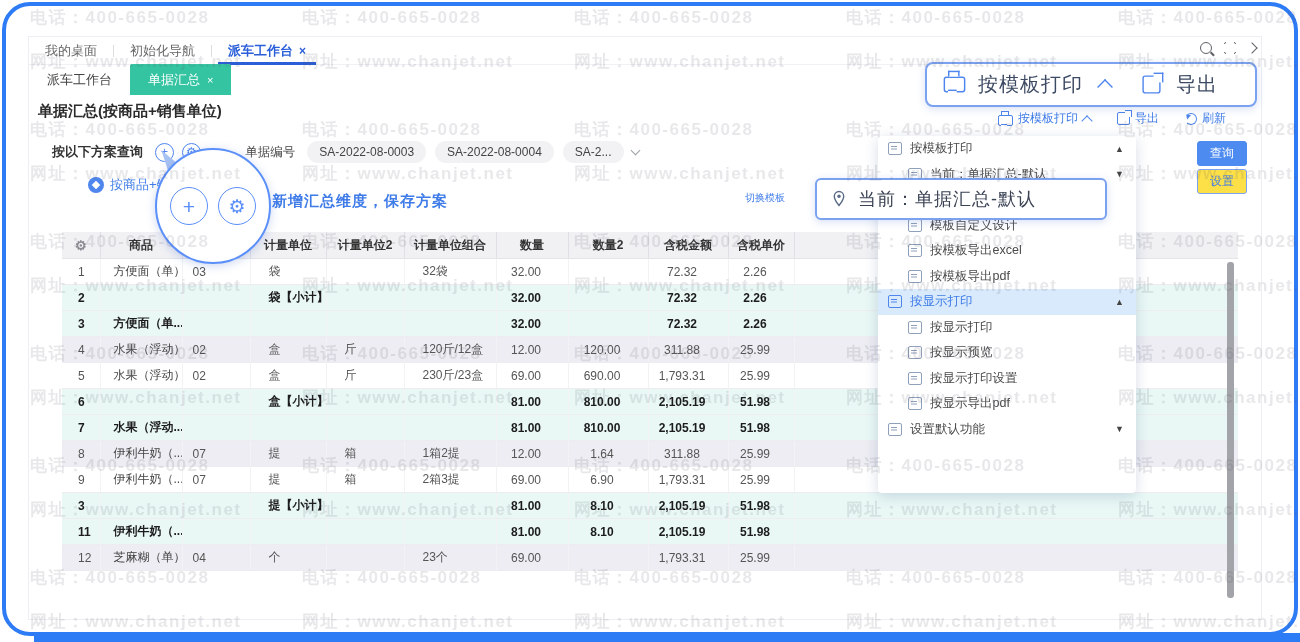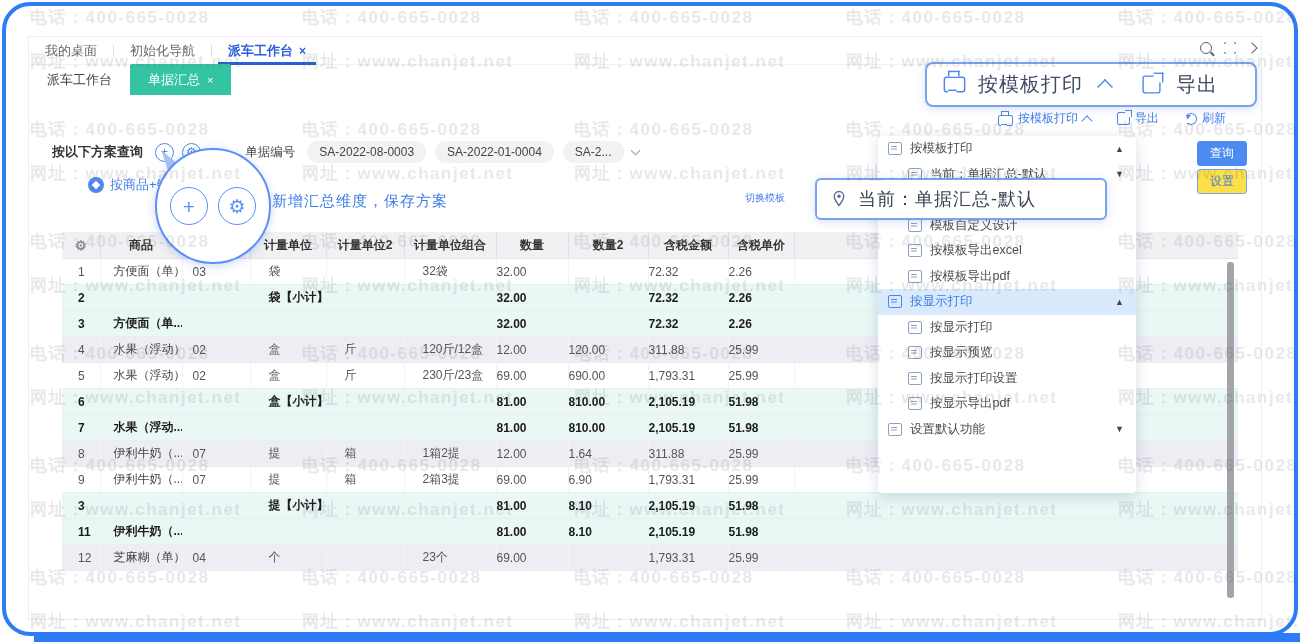--- a/index.html
+++ b/index.html
@@ -80,21 +80,21 @@
   thead th:last-child{border-right:none;}
   tbody td{height:25px;font-size:12px;color:#555;border-bottom:1px solid #ededf0;border-right:1px solid #f3f3f6;
            padding:0;white-space:nowrap;overflow:hidden;}
   tbody td:last-child{border-right:none;}
   tr.shade td{background:#ededf3;}
   tr.sub td{background:#e9f8f5;font-weight:bold;color:#1c1c1c;}
   td.seq{padding-left:16px;}
   td.c-product{padding-left:13px;color:#444;}
   td.c-code{padding-left:10px;}
   td.c-unit,td.c-unit2,td.c-combo{padding-left:18px;}
-  td.num{text-align:left;padding-right:12px;}
+  td.num{text-align:center;padding-right:12px;}
   .th-gear{color:#8a8a92;font-size:13px;}
   .scroll-thumb{position:absolute;left:1227px;top:262px;width:7px;height:336px;background:#a2a4a9;border-radius:3px;z-index:3;}
 
   
   .menu{position:absolute;left:878px;top:136px;width:258px;height:357px;background:#fff;border-radius:4px;
         box-shadow:0 3px 14px rgba(30,60,120,.18);z-index:10;display:flex;flex-direction:column;overflow:hidden;}
   .mi{height:25.5px;flex:none;display:flex;align-items:center;gap:8px;padding-left:10px;font-size:12.5px;color:#4a4a4a;cursor:pointer;}
   .mi-sub{padding-left:30px;}
   .mi-hl{background:#d8eafb;color:#3f7ce8;}
   .mi-hl .mi-ic{border-color:#4f86ee;}
@@ -117,21 +117,21 @@
                padding:0 12px;gap:9px;}
   .cur-callout .cur-lb{font-size:18px;color:#3a4254;letter-spacing:1px;white-space:nowrap;}
 
   .pointer-tri{position:absolute;left:156px;top:150px;width:44px;height:54px;background:#a7c2f3;
                clip-path:polygon(12% 0,100% 60%,52% 100%);z-index:15;}
   .circle-callout{position:absolute;left:155px;top:148px;width:112px;height:112px;border-radius:50%;background:#fff;
                   border:2px solid #5b8ff9;box-shadow:0 2px 10px rgba(60,100,200,.25);z-index:16;
                   display:flex;align-items:center;justify-content:center;gap:10px;}
   .cc-ic{width:36px;height:36px;border:1.6px solid #5b8ff9;border-radius:50%;color:#5b8ff9;display:flex;
          align-items:center;justify-content:center;font-size:21px;line-height:1;}
-  .hint-text{position:absolute;left:272px;top:192px;font-size:15px;font-weight:normal;color:#3f7ce8;letter-spacing:1px;z-index:16;}
+  .hint-text{position:absolute;left:272px;top:192px;font-size:15px;font-weight:bold;color:#3f7ce8;letter-spacing:1px;z-index:16;}
 
   
   .wm-layer{position:absolute;inset:0;z-index:30;pointer-events:none;}
   .wm-t{position:absolute;font-size:17px;font-weight:bold;color:rgba(80,80,90,.13);letter-spacing:1.5px;white-space:nowrap;}
 </style>
 </head>
 <body>
 
 <div class="frame">
   <div class="panel"></div>
@@ -159,20 +159,21 @@
   <div class="sub-tabs">
     <div class="stab">
       <span>派车工作台</span>
     </div>
     <div class="stab active">
       <span>单据汇总</span>
       <span class="x">×</span>
     </div>
   </div>
 
+  <div class="page-title">单据汇总(按商品+销售单位)</div>
 
   <div class="mini-toolbar">
     <span class="grp">
       <span class="i-printer"></span>
       <span>按模板打印</span>
       <span class="chev-up"></span>
     </span>
     <span class="sp"></span>
     <span class="grp">
       <span class="i-export"></span>
@@ -186,21 +187,21 @@
   </div>
 
   <div class="query-row">
     <span class="q-label">按以下方案查询</span>
     <span class="q-ic">+</span>
     <span class="q-ic">⚙</span>
     <span class="laquo">«</span>
     <span class="docno-label">单据编号</span>
     <span style="display:flex;gap:9px;align-items:center;">
         <span class="pill">SA-2022-08-0003</span>
-        <span class="pill">SA-2022-01-0004</span>
+        <span class="pill">SA-2022-08-0004</span>
         <span class="pill">SA-2...</span>
       </span>
     <span class="chev-dn-g"></span>
   </div>
   <div class="action-btn btn-query">查询</div>
   <div class="action-btn btn-setting">设置</div>
 
   <div class="scheme-row">
     <span class="scheme-ic"></span>
     <span class="scheme-lb">按商品+销售单...</span>

